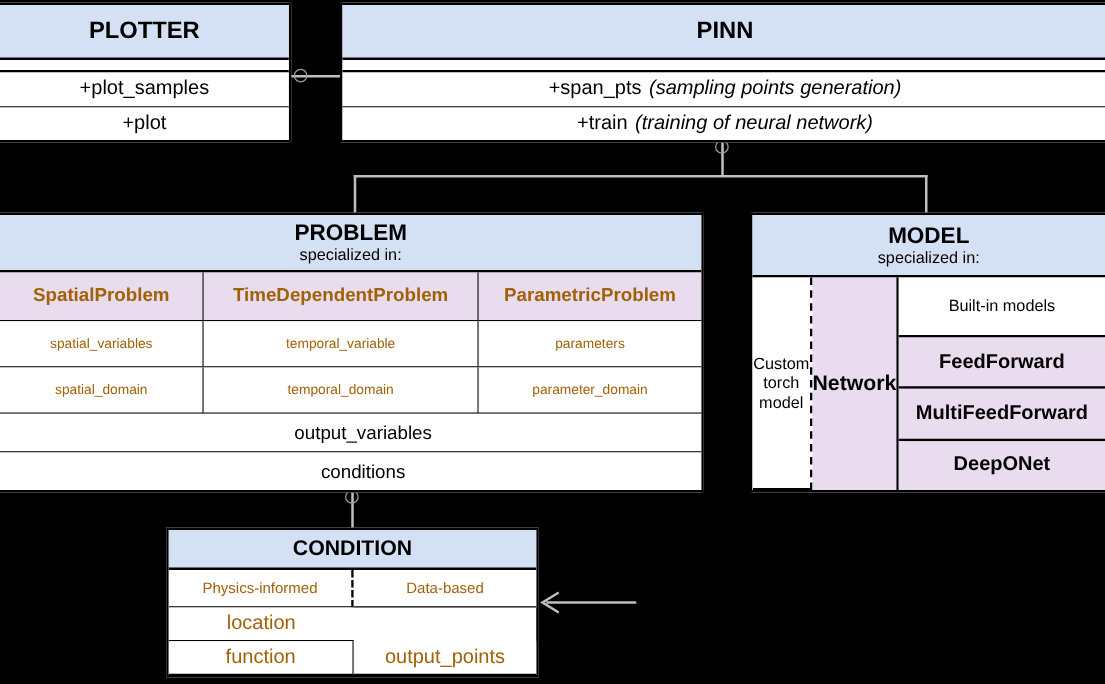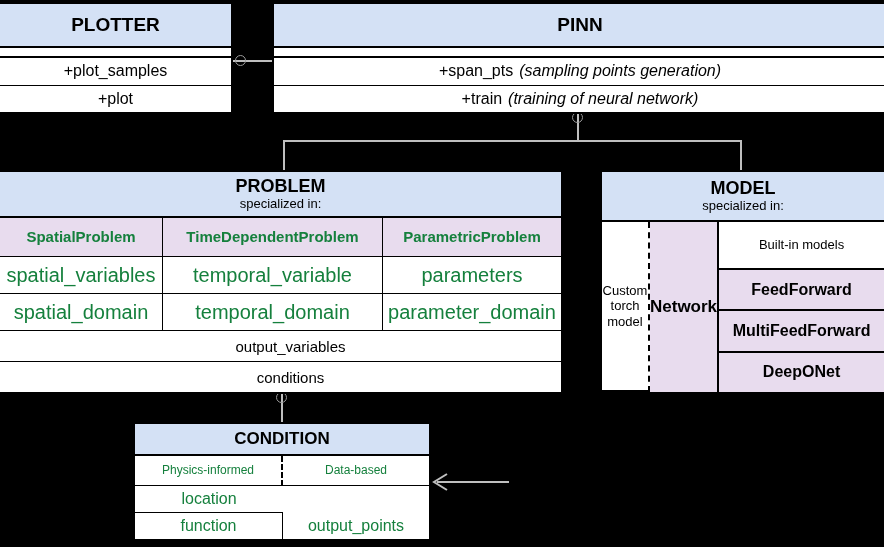--- a/index.html
+++ b/index.html
@@ -58,21 +58,21 @@
   .row:last-child { border-bottom: none; }
   .colrow {
     display: flex;
     flex: 1 1 auto;
   }
   .cell {
     display: flex;
     align-items: center;
     justify-content: center;
     text-align: center;
-    color: #15803d;
+    color: #a16207;
     background: #ffffff;
     border-right: 1.5px solid #000000;
     border-bottom: 1.5px solid #000000;
     box-sizing: border-box;
     line-height: 1.15;
   }
   .cell:last-child { border-right: none; }
   .cell.lilac { background: #e8dcee; }
   .cell.dashed-right {
     border-right: 2px dashed #000000;
@@ -85,21 +85,21 @@
   
   #pinn { left: 272px; top: 2px; width: 614px; height: 112px; border-right: none; }
   #pinn .hdr { height: 42px; font-size: 19px; }
   #pinn .row { font-size: 16px; }
 
   
   #problem { left: 0px; top: 170px; width: 563px; height: 224px; border-left: none; }
   #problem .hdr { height: 48px; font-size: 18px; }
   #problem .sub { font-size: 13px; }
   #problem .row { font-size: 15px; padding-left: 20px; }
-  #problem .cell { font-size: 20px; }
+  #problem .cell { font-size: 11px; }
   #problem .subhdr .cell { font-weight: bold; font-size: 15px; background: #e8dcee; }
   .pc1 { flex: 0 0 163px; }
   .pc2 { flex: 0 0 220px; }
   .pc3 { flex: 1 1 auto; }
   #problem .subhdr { flex: 0 0 39px; }
   #problem .attrow { flex: 0 0 37px; }
   #problem .fullrow { flex: 0 0 30px; }
 
   
   #model { left: 600px; top: 170px; width: 284px; height: 224px; border-right: none; }

